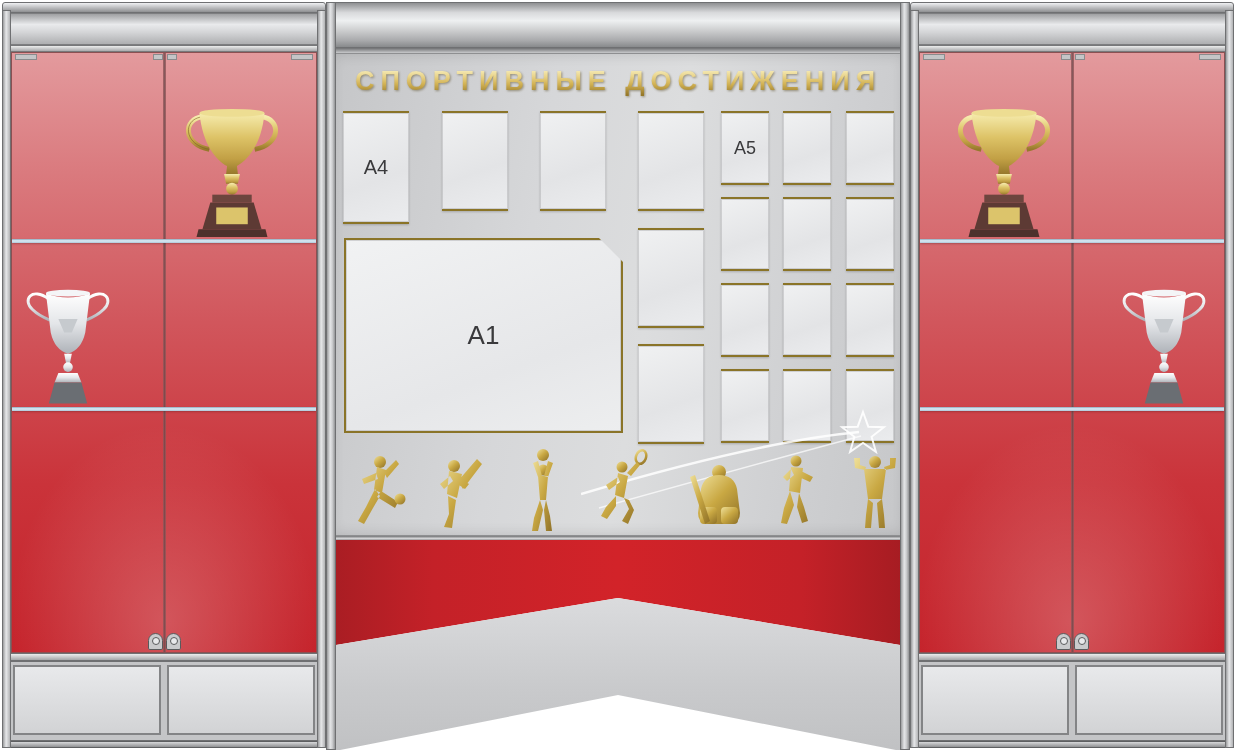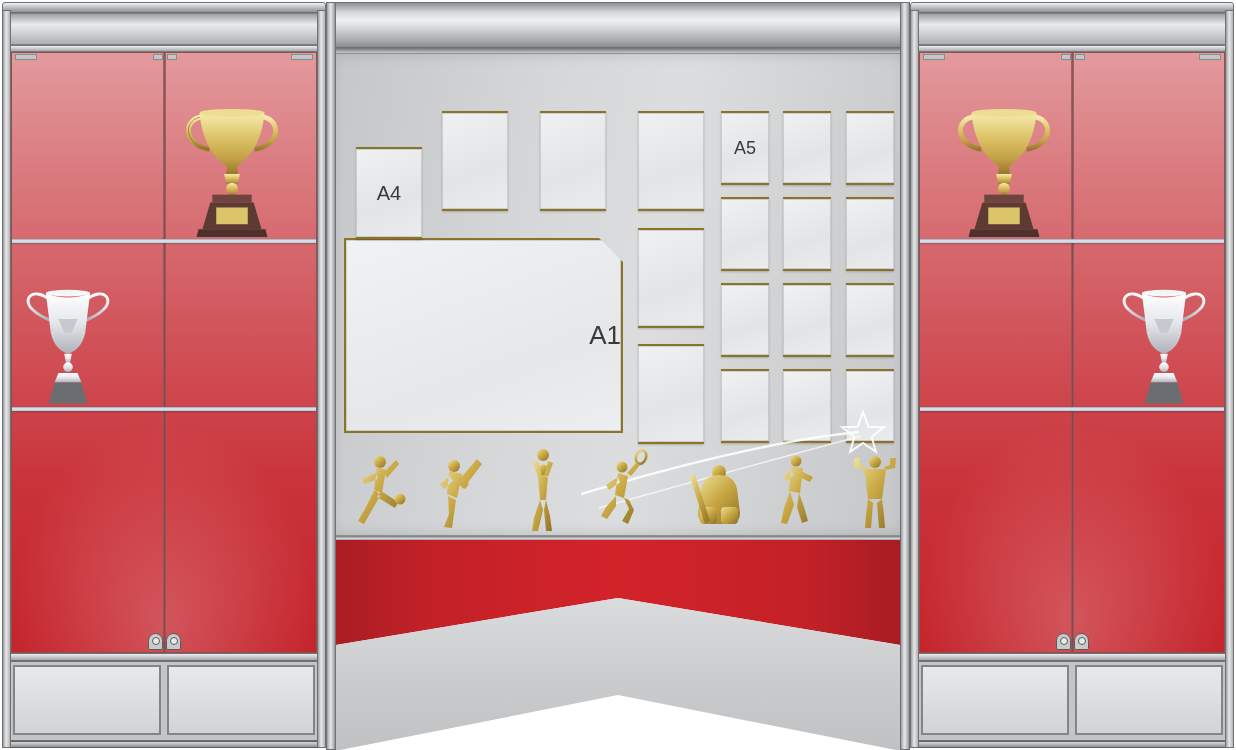--- a/index.html
+++ b/index.html
@@ -66,21 +66,21 @@
     -webkit-background-clip:text;background-clip:text;color:transparent;
     filter:drop-shadow(1px 1px 1px rgba(70,55,10,0.45));}
   .pocket{position:absolute;box-sizing:border-box;
     background:linear-gradient(160deg,#f0f1f2,#e3e4e6 60%,#ebecee);
     border-top:2px solid #8a7428;border-bottom:2px solid #8a7428;
     box-shadow:0 1px 2px rgba(0,0,0,0.20), inset 0 0 0 1px rgba(150,150,152,0.35);
     display:flex;align-items:center;justify-content:center;}
   .pocket-label{color:#3a3a3c;}
   .pocket.a1{border:2px solid #8a7428;
     background:linear-gradient(160deg,#f1f2f3,#e6e7e9 65%,#edeeef);
-    clip-path:polygon(0 0, calc(100% - 24px) 0, 100% 24px, 100% 100%, 0 100%);justify-content:flex-end;}
+    clip-path:polygon(0 0, calc(100% - 24px) 0, 100% 24px, 100% 100%, 0 100%);}
   .watermark{position:absolute;left:250px;top:344px;width:320px;height:130px;pointer-events:none;}
   .silhouettes{position:absolute;left:10px;top:395px;width:556px;height:84px;}
   .banner{position:absolute;left:4px;top:534px;width:576px;height:216px;}
   .band-frame{position:absolute;left:0;top:0;width:100%;height:4px;
     background:linear-gradient(180deg,#6f7072,#d5d6d8 60%,#9a9b9d);}
   .band-red{position:absolute;left:0;top:0;width:100%;height:100%;
     background:linear-gradient(90deg,#a81d23 0%,#c42128 18%,#d22329 50%,#c42128 82%,#a51c22 100%);
     clip-path:polygon(0 4px,100% 4px,100% 110px,50% 62px,0 110px);}
   .band-gray{position:absolute;left:0;top:0;width:100%;height:100%;
     background:linear-gradient(180deg,#dadbdd 30%,#c9cacc 70%,#c0c1c3);
@@ -166,26 +166,27 @@
     <div class="cab-base"></div>
     <div class="siderail l"></div>
     <div class="siderail r"></div>
   </div>
 
   <div class="center">
     <div class="c-header"></div>
     <div class="c-divider"></div>
 
     <div class="board">
+      <div class="board-title">СПОРТИВНЫЕ ДОСТИЖЕНИЯ</div>
 
       <div>
         <div class="pocket a1" style="left:13px;top:184px;width:279px;height:195px">
           <span class="pocket-label" style="font-size:26px">A1</span>
         </div>
-      <div class="pocket" style="left: 25px; top: 57px; width: 66px; height: 92px; margin-top: 36px;">
+      <div class="pocket" style="left: 12px; top: 57px; width: 66px; height: 113px;">
             <span class="pocket-label" style="font-size: 20px;">A4</span>
           </div>
           <div class="pocket" style="left: 111px; top: 57px; width: 66px; height: 100px;"></div>
           <div class="pocket" style="left: 209px; top: 57px; width: 66px; height: 100px;"></div>
           <div class="pocket" style="left: 307px; top: 57px; width: 66px; height: 100px;"></div>
           <div class="pocket" style="left: 307px; top: 174px; width: 66px; height: 100px;"></div>
           <div class="pocket" style="left: 307px; top: 290px; width: 66px; height: 100px;"></div>
           <div class="pocket" style="left: 390px; top: 57px; width: 48px; height: 74px;">
             <span class="pocket-label" style="font-size: 18px;">A5</span>
           </div>

